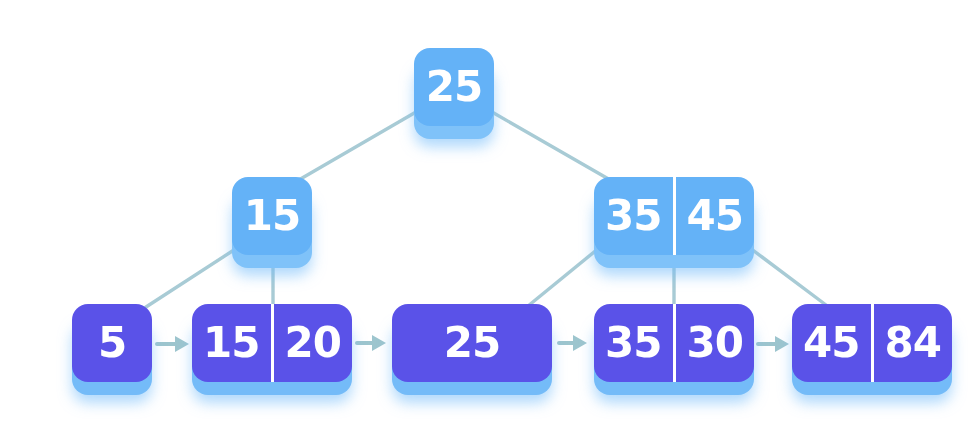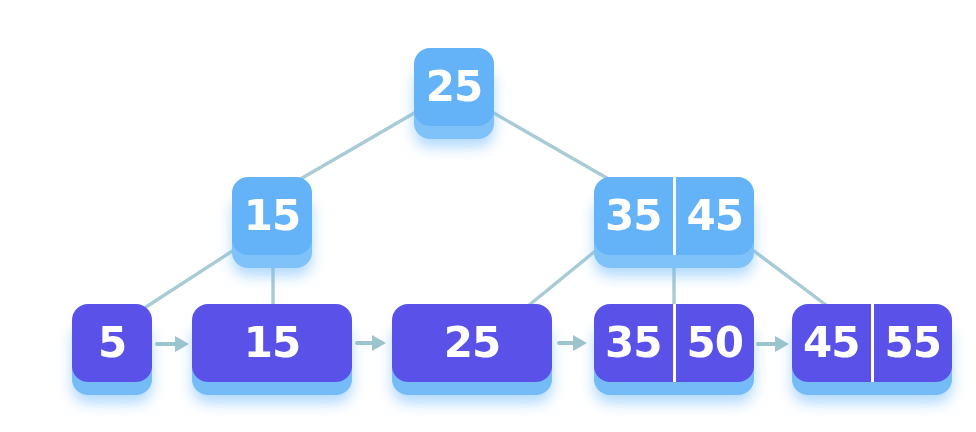--- a/index.html
+++ b/index.html
@@ -91,39 +91,40 @@
     <div class="underlay"></div>
     <div class="box">
       <div class="cell">5</div>
     </div>
   </div>
 
   <div class="node purple" style="left:168px;top:304px;width:160px;height:78px">
     <div class="underlay"></div>
     <div class="box">
       <div class="cell">15</div>
+      <div class="cell">20</div>
     </div>
   </div>
 
   <div class="node purple" style="left:368px;top:304px;width:160px;height:78px">
     <div class="underlay"></div>
     <div class="box">
       <div class="cell">25</div>
     </div>
   </div>
 
   <div class="node purple" style="left:570px;top:304px;width:160px;height:78px">
     <div class="underlay"></div>
     <div class="box">
       <div class="cell">35</div>
-      <div class="cell">50</div>
+      <div class="cell">30</div>
     </div>
   </div>
 
   <div class="node purple" style="left:768px;top:304px;width:160px;height:78px">
     <div class="underlay"></div>
     <div class="box">
       <div class="cell">45</div>
-      <div class="cell">55</div>
+      <div class="cell">84</div>
     </div>
   </div>
 
 </div>
 
 </body></html>

